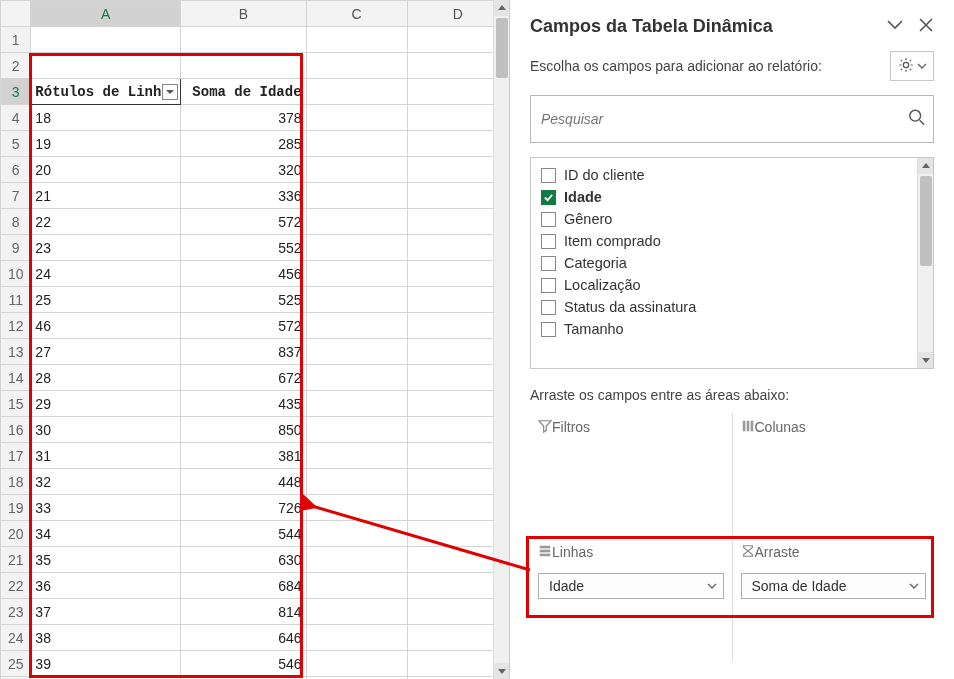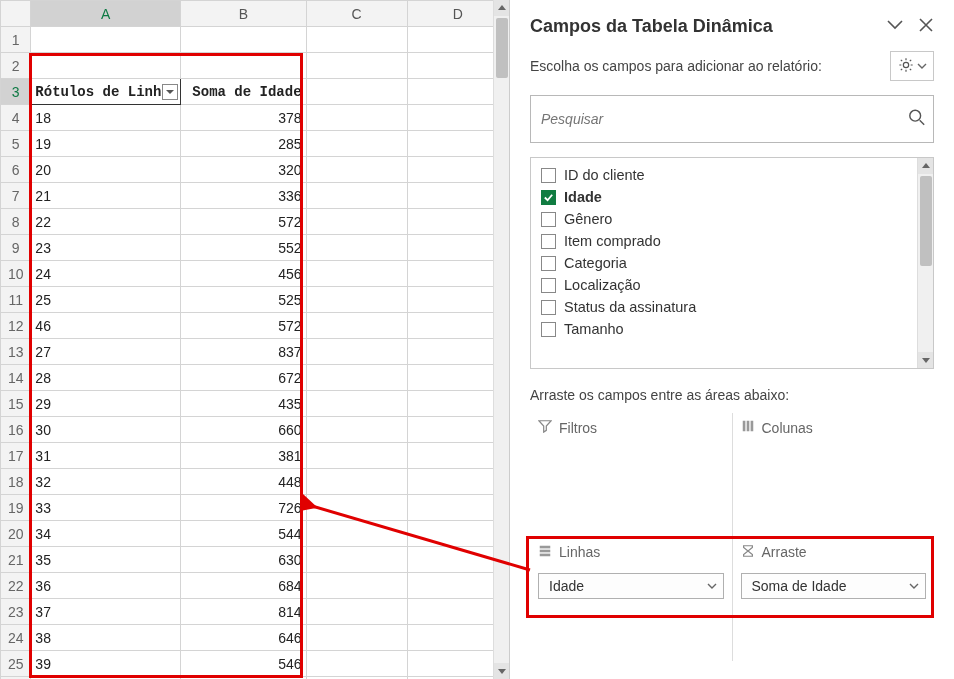--- a/index.html
+++ b/index.html
@@ -279,22 +279,20 @@
     background: #ddd;
     position: relative;
   }
   .drop-zone {
     background: #fff;
     display: flex;
     flex-direction: column;
   }
   .drop-zone .dz-hdr {
     display: flex;
-    align-items: center;
-    gap: 7px;
     padding: 6px 8px;
     color: #666;
     font-size: 14px;
   }
   .drop-zone .dz-body {
     flex: 1;
     padding: 6px 8px;
     position: relative;
   }
   .pill {
@@ -460,21 +458,21 @@
           <tr>
     <td class="rowhdr">15</td>
     <td class="txt">29</td>
     <td class="num">435</td>
     <td></td>
     <td></td>
           </tr>
           <tr>
     <td class="rowhdr">16</td>
     <td class="txt">30</td>
-    <td class="num">660</td>
+    <td class="num">850</td>
     <td></td>
     <td></td>
           </tr>
           <tr>
     <td class="rowhdr">17</td>
     <td class="txt">31</td>
     <td class="num">381</td>
     <td></td>
     <td></td>
           </tr>

